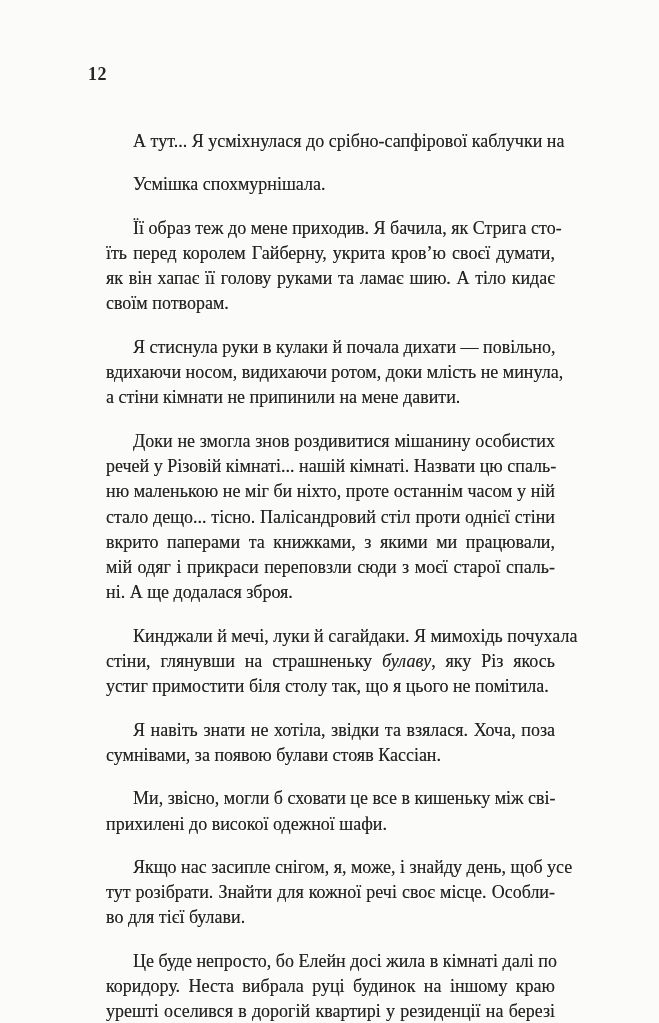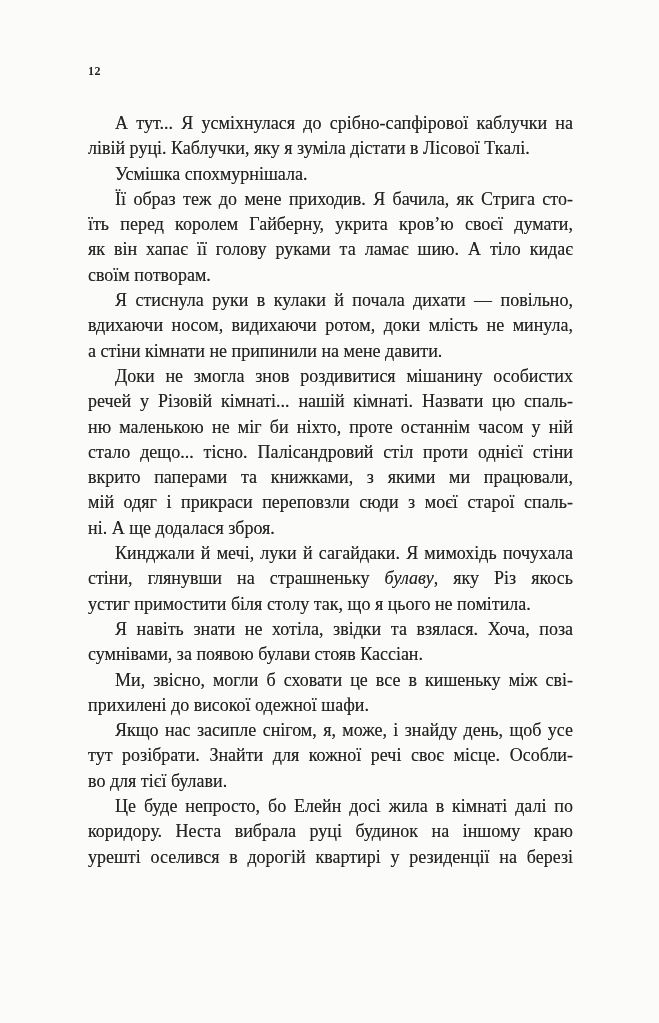--- a/index.html
+++ b/index.html
@@ -17,33 +17,33 @@
   .page {
     position: relative;
     width: 659px;
     height: 1023px;
     background: #fbfbf9;
   }
   .page-number {
     position: absolute;
     left: 88px;
     top: 64px;
-    font-size: 12px;
+    font-size: 18px;
     font-weight: 600;
     letter-spacing: 0.5px;
     color: #262626;
   }
   .text-block {
     position: absolute;
     left: 88px;
     top: 111px;
     width: 485px;
   }
   .paragraph {
-    margin: 0;
+    margin: 18px;
     padding: 0;
   }
   .line {
     font-size: 18px;
     line-height: 25.3px;
     white-space: nowrap;
     text-align: justify;
     text-align-last: justify;
     text-shadow: 0 0 0.3px rgba(35,35,35,0.55);
   }
@@ -59,21 +59,20 @@
   }
 </style>
 </head>
 <body>
 
 <div class="page">
   <div class="page-number">12</div>
   <div class="text-block">
       <div class="paragraph">
         <div class="line first">А тут... Я усміхнулася до срібно-сапфірової каблучки на</div>
-        <div class="line para-end">лівій руці. Каблучки, яку я зуміла дістати в Лісової Ткалі.</div>
       </div>
       <div class="paragraph">
         <div class="line first para-end">Усмішка спохмурнішала.</div>
       </div>
       <div class="paragraph">
         <div class="line first">Її образ теж до мене приходив. Я бачила, як Стрига сто-</div>
         <div class="line">їть перед королем Гайберну, укрита кров’ю своєї думати,</div>
         <div class="line">як він хапає її голову руками та ламає шию. А тіло кидає</div>
         <div class="line para-end">своїм потворам.</div>
       </div>

